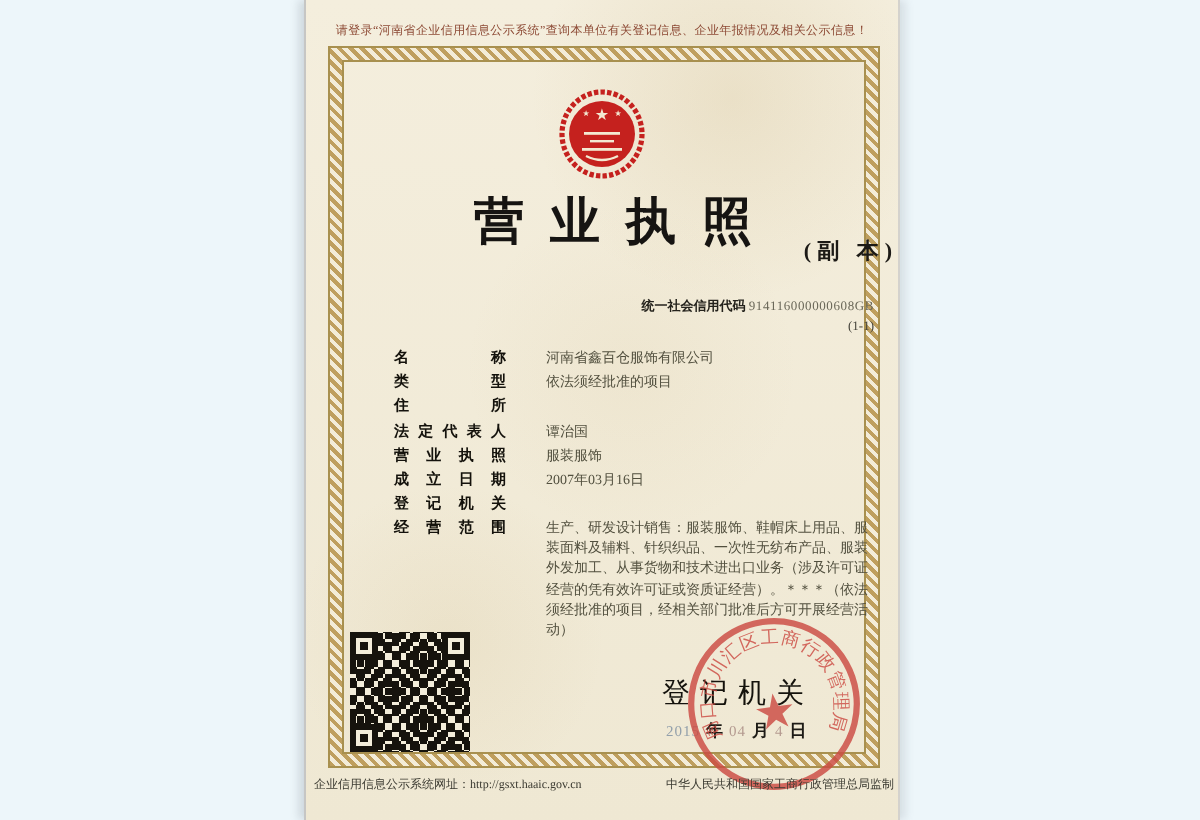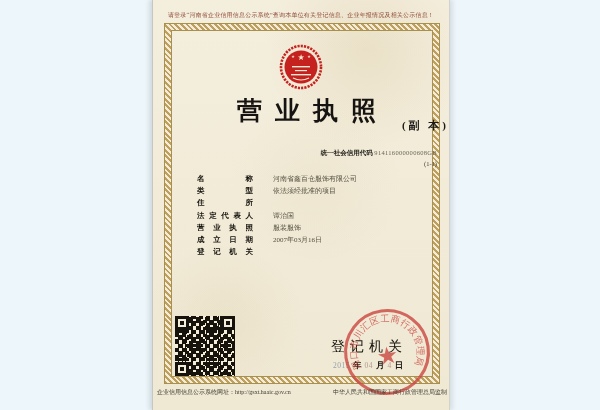--- a/index.html
+++ b/index.html
@@ -131,20 +131,24 @@
       <span class="lbl">营业执照</span>
       <span class="val">服装服饰</span>
     </div>
     <div class="row">
       <span class="lbl">成立日期</span>
       <span class="val">2007年03月16日</span>
     </div>
     <div class="row">
       <span class="lbl">登记机关</span>
     </div>
+    <div class="row">
+      <span class="lbl">经营范围</span>
+      <span class="val">生产、研发设计销售：服装服饰、鞋帽床上用品、服装面料及辅料、针织织品、一次性无纺布产品、服装外发加工、从事货物和技术进出口业务（涉及许可证经营的凭有效许可证或资质证经营）。＊＊＊（依法须经批准的项目，经相关部门批准后方可开展经营活动）</span>
+    </div>
   </div>
 
   <div class="qr">
     <div class="finder f-tl"></div>
     <div class="finder f-tr"></div>
     <div class="finder f-bl"></div>
   </div>
 
   <div class="reglabel">登记机关</div>
 

